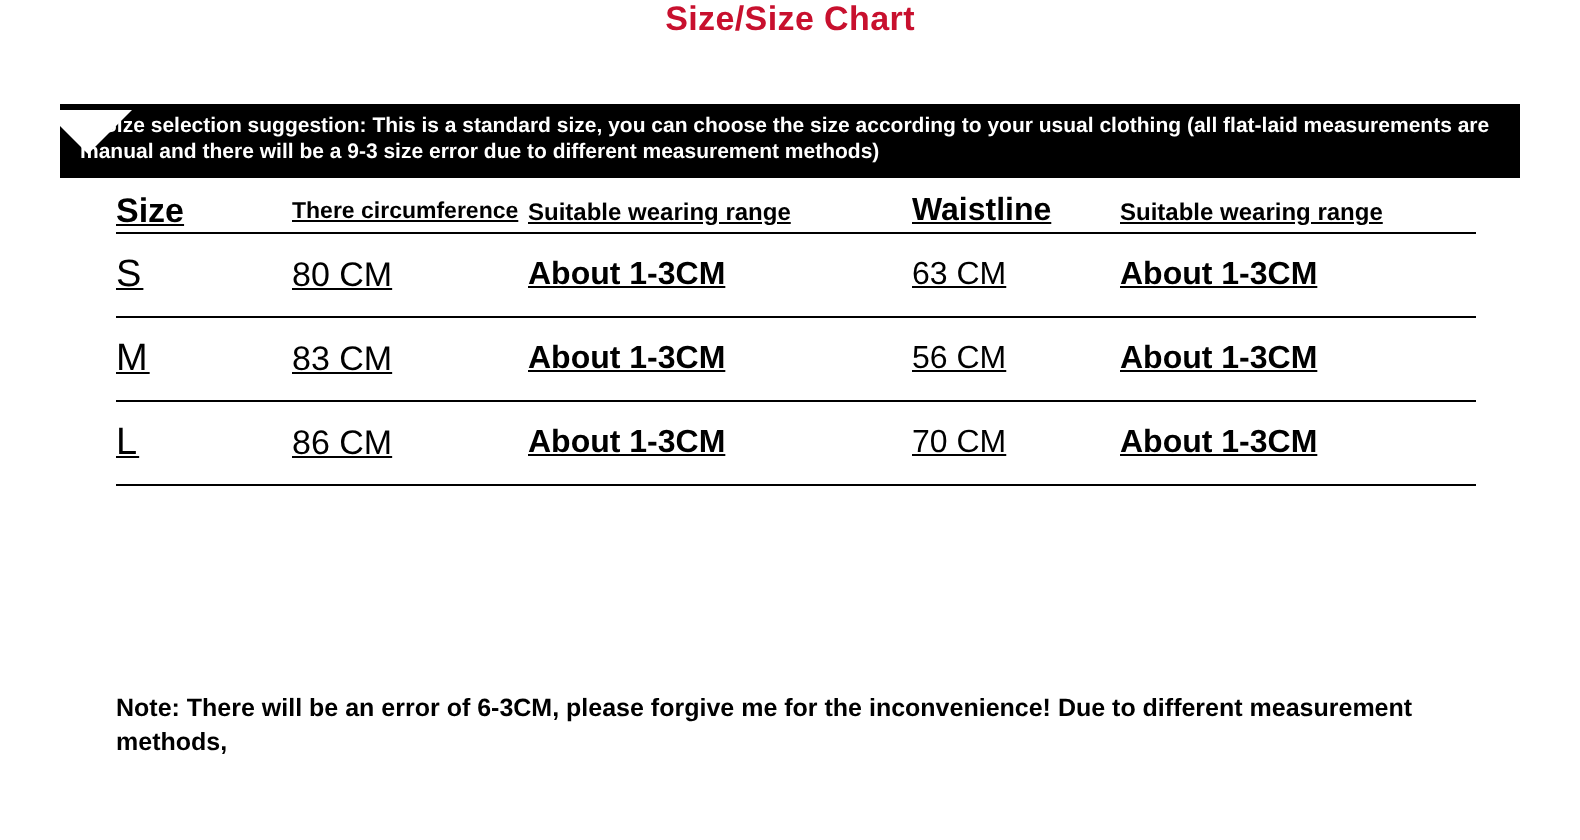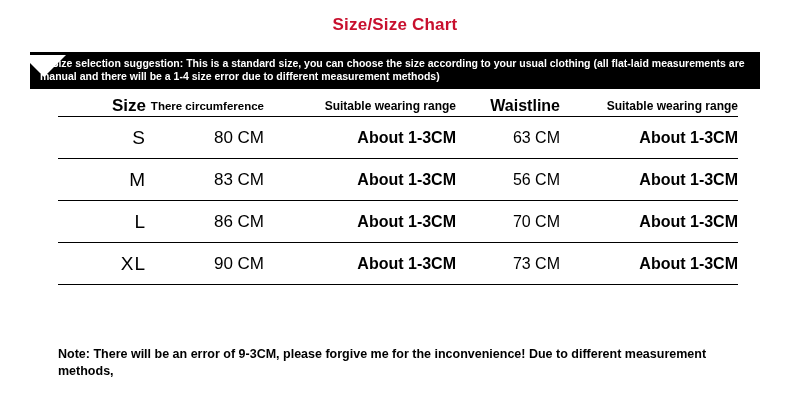--- a/index.html
+++ b/index.html
@@ -20,21 +20,20 @@
     height: 420px;
     box-sizing: border-box;
   }
 
   
   .title {
     text-align: center;
     font-size: 17px;
     font-weight: bold;
     color: #c8102e;
-    padding-top: 15px;
     letter-spacing: 0.2px;
   }
 
   
   .banner {
     position: absolute;
     left: 30px;
     top: 52px;
     width: 730px;
     background: #000000;
@@ -67,23 +66,24 @@
   table.size-table {
     position: absolute;
     left: 58px;
     top: 96px;
     width: 680px;
     border-collapse: collapse;
     table-layout: fixed;
   }
   table.size-table td, table.size-table th {
     border-bottom: 1px solid #000000;
-    text-align: right;
+    text-align: left;
     vertical-align: middle;
     padding: 0;
+    text-decoration: underline;
   }
   thead th {
     padding: 4px 0 10px 0;
     font-weight: bold;
   }
   .col-size   { width: 88px; }
   .col-chest  { width: 118px; }
   .col-range1 { width: 192px; }
   .col-waist  { width: 104px; }
   .col-range2 { width: 178px; }
@@ -112,21 +112,21 @@
   }
 </style>
 </head>
 <body>
 
 <div class="page">
 
   <div class="title">Size/Size Chart</div>
 
   <div class="banner">
-    <span class="warn-icon">⚠</span><span>Size selection suggestion: This is a standard size, you can choose the size according to your usual clothing (all flat-laid measurements are manual and there will be a 1-4 size error due to different measurement methods)</span>
+    <span class="warn-icon">⚠</span><span>Size selection suggestion: This is a standard size, you can choose the size according to your usual clothing (all flat-laid measurements are manual and there will be a 9-3 size error due to different measurement methods)</span>
   </div>
   <div class="banner-triangle"></div>
 
   <table class="size-table">
     <thead>
       <tr>
         <th class="col-size th-size">Size</th>
         <th class="col-chest th-chest">There circumference</th>
         <th class="col-range1 th-range">Suitable wearing range</th>
         <th class="col-waist th-waist">Waistline</th>
@@ -148,25 +148,18 @@
         <td class="cell-waist">56 CM</td>
         <td class="cell-range">About 1-3CM</td>
       </tr>
       <tr>
         <td class="cell-size">L</td>
         <td class="cell-chest">86 CM</td>
         <td class="cell-range">About 1-3CM</td>
         <td class="cell-waist">70 CM</td>
         <td class="cell-range">About 1-3CM</td>
       </tr>
-      <tr>
-        <td class="cell-size">XL</td>
-        <td class="cell-chest">90 CM</td>
-        <td class="cell-range">About 1-3CM</td>
-        <td class="cell-waist">73 CM</td>
-        <td class="cell-range">About 1-3CM</td>
-      </tr>
     </tbody>
   </table>
 
-  <div class="footer-note">Note: There will be an error of 9-3CM, please forgive me for the inconvenience! Due to different measurement methods,</div>
+  <div class="footer-note">Note: There will be an error of 6-3CM, please forgive me for the inconvenience! Due to different measurement methods,</div>
 
 </div>
 
 </body></html>

